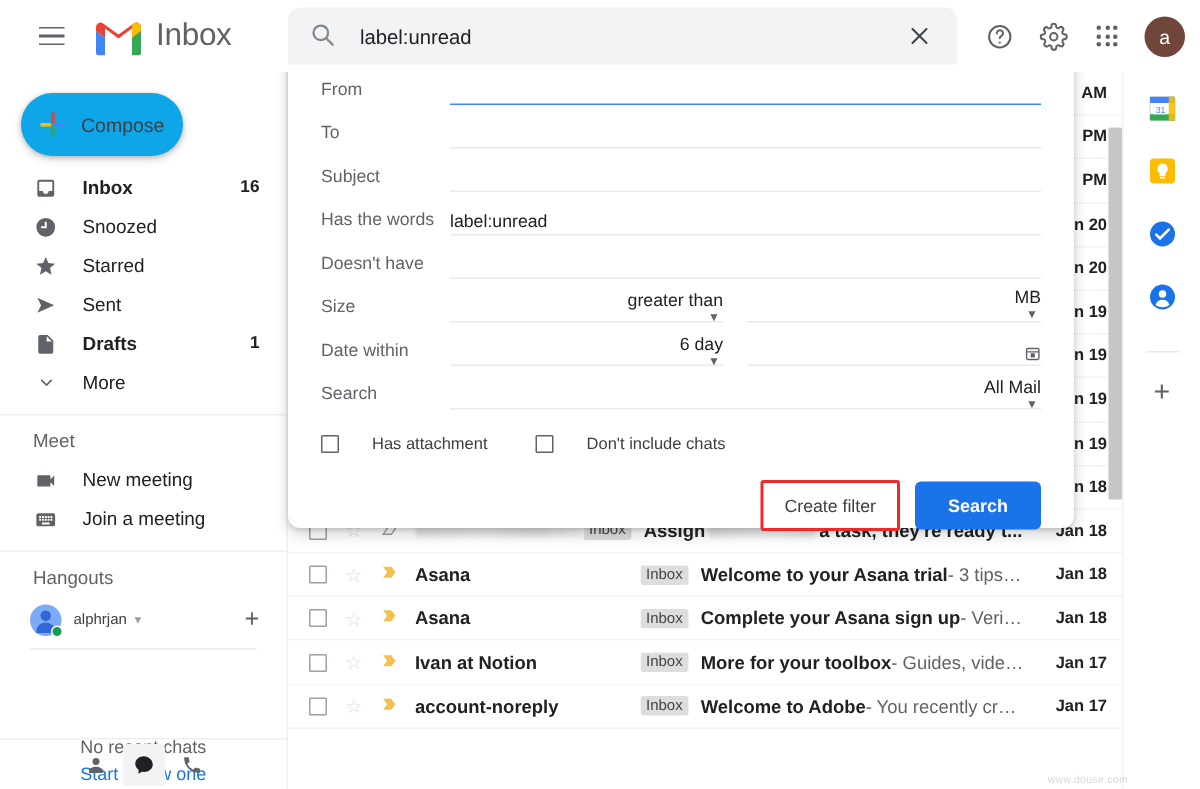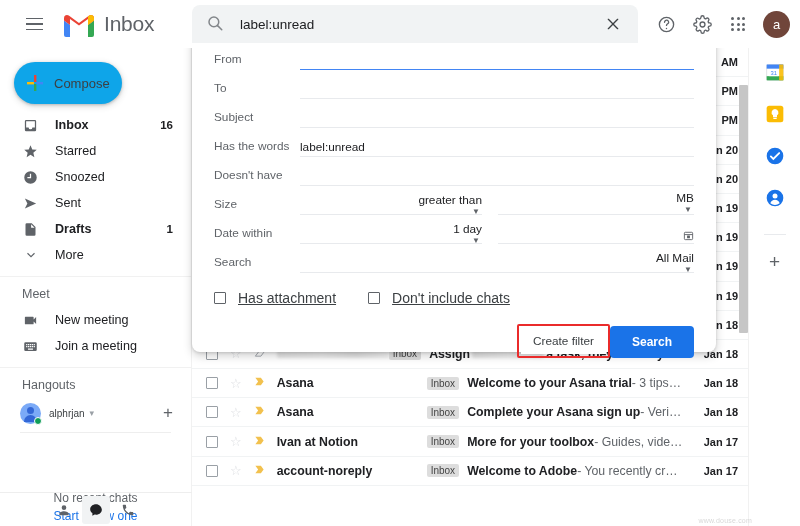--- a/index.html
+++ b/index.html
@@ -215,24 +215,24 @@
   .sel.w1 { width: 182px; }
   .sel.w2 { flex: 1; margin-left: 16px; justify-content: center; }
   .sel.full { flex: 1; }
   .cal-ico { margin-left: auto; width: 11px; height: 11px; }
 
   .checkrow { display: flex; align-items: center; margin: 14px 22px 0 22px; }
   .cbox {
     width: 12px; height: 12px; border: 1.6px solid #5f6368; border-radius: 1px;
     cursor: pointer; flex-shrink: 0;
   }
-  .cklabel { font-size: 14px; color: #3c4043; margin-left: 12px; margin-right: 32px; text-decoration: underline; }
-
-  .btnrow { display: flex; justify-content: flex-end; align-items: flex-end;
-    margin: 18px 22px 0 22px; gap: 0; }
+  .cklabel { font-size: 11px; color: #3c4043; margin-left: 22px; margin-right: 32px; }
+
+  .btnrow { display: flex; justify-content: flex-end; align-items: center;
+    margin: 18px 22px 0 22px; gap: 10px; }
   .btn-create-wrap {
     border: 2px solid #ea2b2b; border-radius: 2px; padding: 2px;
   }
   .btn-create {
     background: #fff; border: none; font-size: 11.8px; color: #3c4043;
     padding: 6px 12px; cursor: pointer; font-family: inherit;
   }
   .btn-search {
     background: #1a73e8; color: #fff; border: none; border-radius: 4px;
     font-size: 12px; font-weight: bold; padding: 9px 22px; cursor: pointer;
@@ -270,34 +270,34 @@
               <path d="M19 3H5a2 2 0 00-2 2v14a2 2 0 002 2h14a2 2 0 002-2V5a2 2 0 00-2-2zm0 12h-4a3 3 0 01-6 0H5V5h14v10z"></path>
             </svg>
         </span>
         <span class="nlabel">Inbox</span>
         <span class="ncount">16</span>
       </div>
 
       <div class="navitem">
         <span class="nicon">
           <svg width="15" height="15" viewBox="0 0 24 24" fill="#5f6368">
+              <path d="M12 2a10 10 0 100 20 10 10 0 000-20zm1 11H7v-2h4V6h2v7z"></path>
+            </svg>
+        </span>
+        <span class="nlabel">Snoozed</span>
+        <span class="ncount"></span>
+      </div>
+
+      <div class="navitem">
+        <span class="nicon">
+          <svg width="15" height="15" viewBox="0 0 24 24" fill="#5f6368">
               <path d="M12 17.27L18.18 21l-1.64-7.03L22 9.24l-7.19-.61L12 2 9.19 8.63 2 9.24l5.46 4.73L5.82 21z"></path>
             </svg>
         </span>
         <span class="nlabel">Starred</span>
-        <span class="ncount"></span>
-      </div>
-
-      <div class="navitem">
-        <span class="nicon">
-          <svg width="15" height="15" viewBox="0 0 24 24" fill="#5f6368">
-              <path d="M12 2a10 10 0 100 20 10 10 0 000-20zm1 11H7v-2h4V6h2v7z"></path>
-            </svg>
-        </span>
-        <span class="nlabel">Snoozed</span>
         <span class="ncount"></span>
       </div>
 
       <div class="navitem">
         <span class="nicon">
           <svg width="15" height="15" viewBox="0 0 24 24" fill="#5f6368">
               <path d="M3 4l18 8-18 8 4-8-4-8z"></path>
             </svg>
         </span>
         <span class="nlabel">Sent</span>
@@ -559,21 +559,21 @@
       <span class="sel w2">
         <span style="flex:1"></span>
         <span>MB</span>
         <span class="caret" style="margin-left:44px">▼</span>
       </span>
     </div>
 
     <div class="prow">
       <span class="plabel">Date within</span>
       <span class="sel w1">
-        <span>1 day</span>
+        <span>6 day</span>
         <span class="caret">▼</span>
       </span>
       <span class="sel w2">
         <span style="flex:1"></span>
         <span class="cal-ico">
           <svg width="11" height="11" viewBox="0 0 24 24" fill="none" stroke="#5f6368" stroke-width="2">
             <rect x="3" y="5" width="18" height="16" rx="2"></rect>
               <path d="M3 10h18"></path>
               <rect x="10" y="13" width="4" height="4" fill="#5f6368"></rect>
           </svg>

